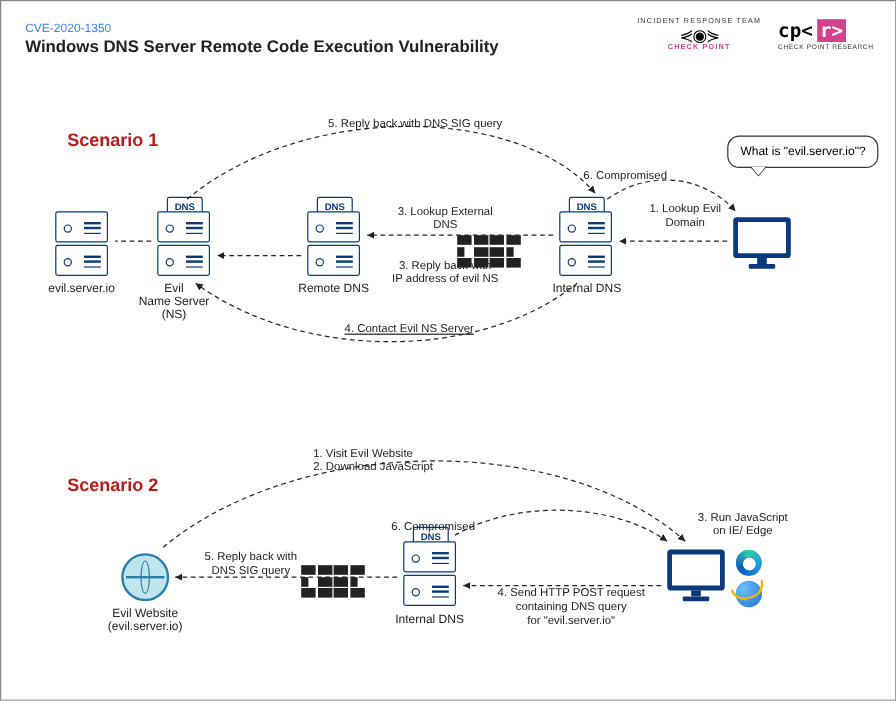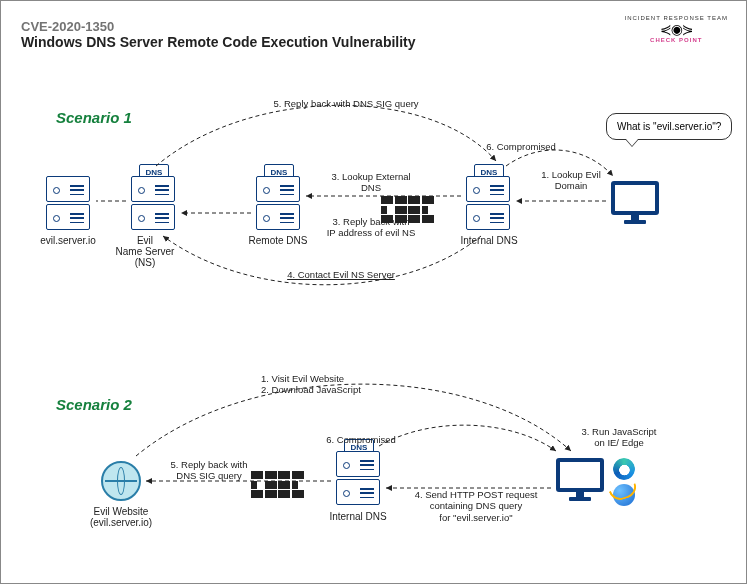--- a/index.html
+++ b/index.html
@@ -14,28 +14,27 @@
     height: 584px;
     border: 1px solid #888;
     box-sizing: border-box;
     background: #fff;
   }
   .title-block {
     position: absolute;
     top: 18px;
     left: 20px;
   }
-  .title-line1 { font-size: 13px; font-weight: bold; color: #737373; }
+  .title-line1 { font-size: 10px; font-weight: normal; color: #3b82f6; }
   .title-line2 { font-size: 14px; font-weight: bold; color: #222; }
   .scenario-label {
     position: absolute;
     font-size: 15px;
     font-weight: bold;
-    color: #15803d;
-    font-style: italic;
+    color: #b91c1c;
   }
   .node-label {
     position: absolute;
     font-size: 10px;
     color: #222;
     text-align: center;
     width: 80px;
   }
   .edge-label {
     position: absolute;
@@ -181,20 +180,27 @@
     <div class="title-line1">CVE-2020-1350</div>
     <div class="title-line2">Windows DNS Server Remote Code Execution Vulnerability</div>
   </div>
 
   <div class="logo-block">
     <div class="irt-logo">
       <div class="t1">INCIDENT RESPONSE TEAM</div>
       <div class="wings">⋞◉⋟</div>
       <div class="t2">CHECK POINT</div>
     </div>
+    <div>
+      <div class="cpr-logo">
+        <span class="cpr-text">cp&lt;</span>
+          <span class="cpr-box">r&gt;</span>
+      </div>
+      <div class="cpr-sub">CHECK POINT RESEARCH</div>
+    </div>
   </div>
 
   <div class="scenario-label" style="top:108px; left:55px;">Scenario 1</div>
 
   <div class="scenario-label" style="top:395px; left:55px;">Scenario 2</div>
 
   <div class="speech" style="top:112px; left:605px;">What is "evil.server.io"?</div>
 
   <div class="server" style="top:175px; left:45px;">
     <div class="top">

